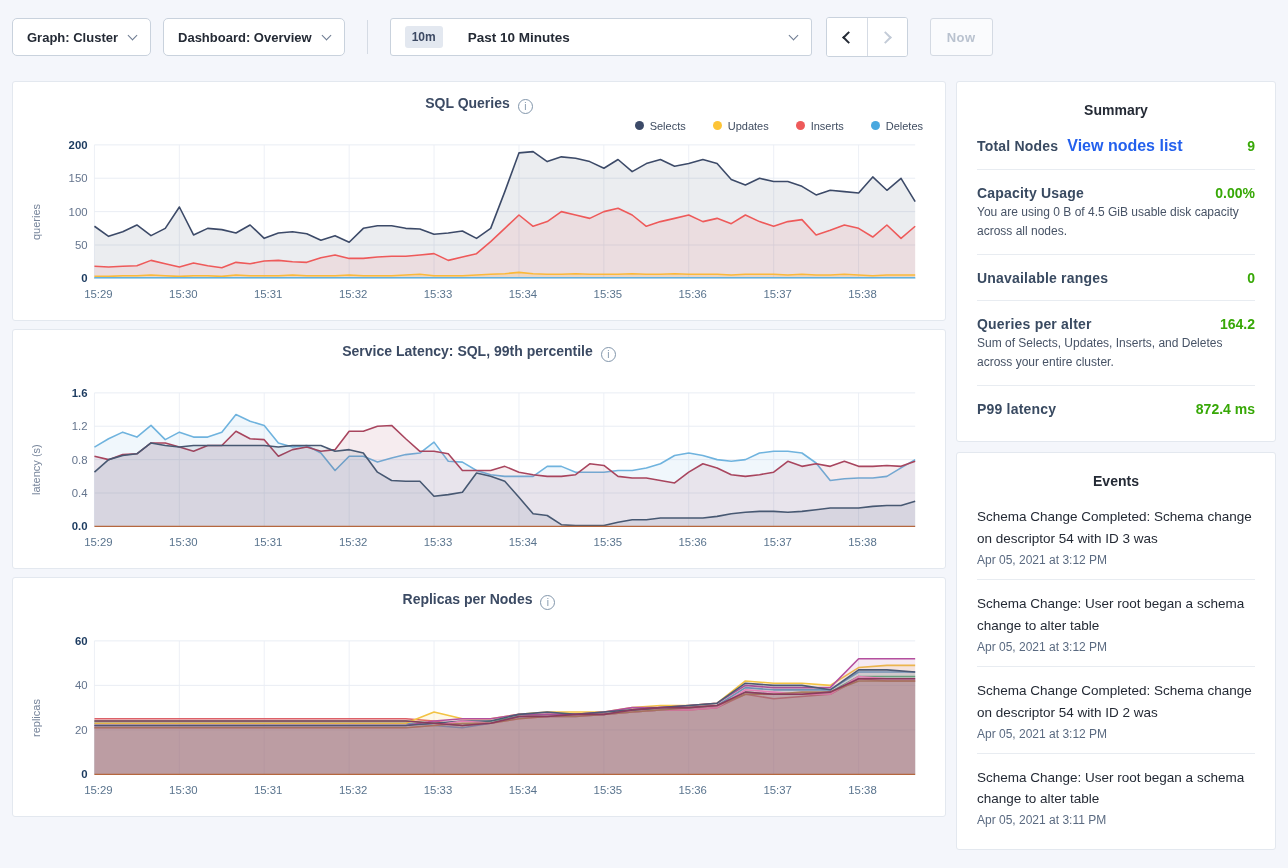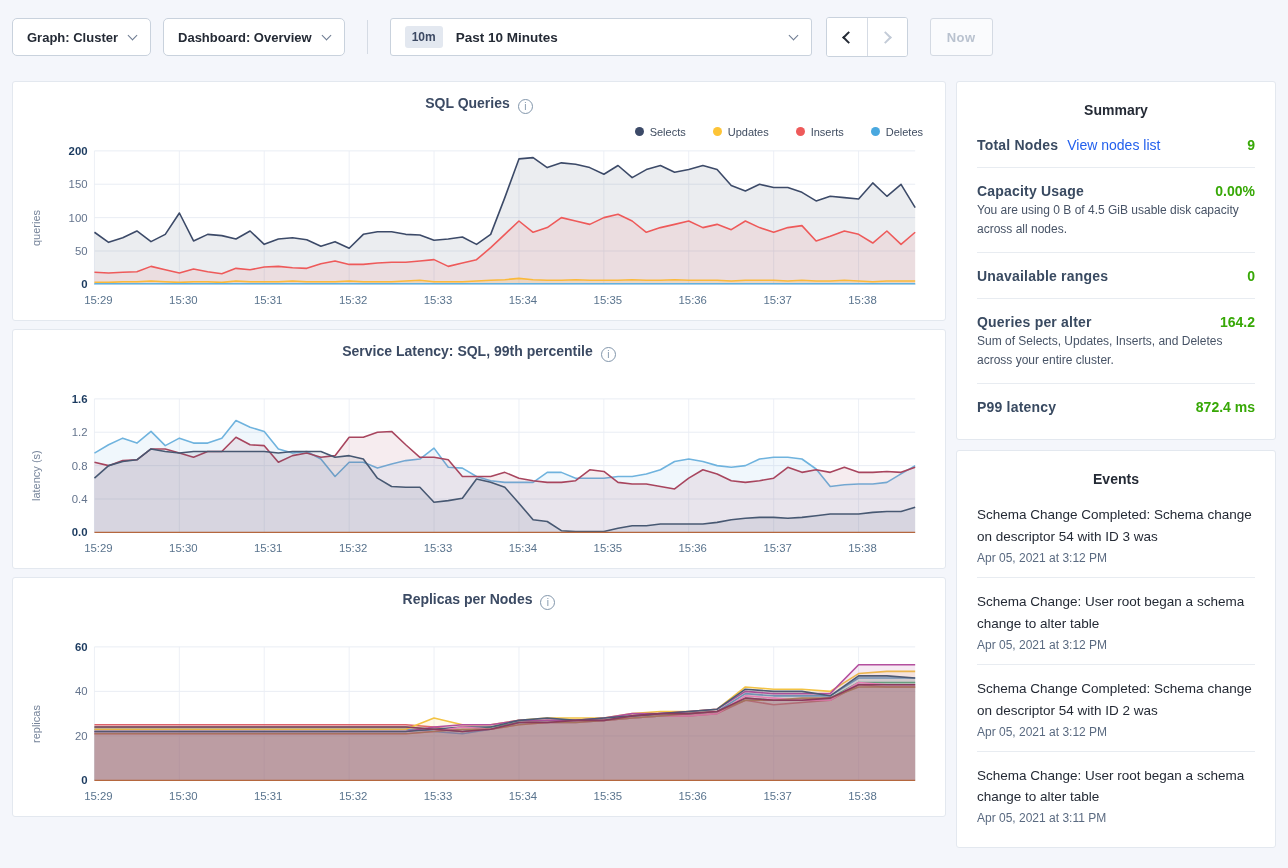--- a/index.html
+++ b/index.html
@@ -16,55 +16,55 @@
 
   
   .toolbar { display:flex; align-items:center; margin-top:17px; gap:12px; }
   .btn {
     background:#fff; border:1px solid #c9d2dd; border-radius:5px; height:38px;
     display:flex; align-items:center; gap:11px; padding:0 14px;
     font-size:13px; font-weight:700; color:#242a35; cursor:pointer; white-space:nowrap;
   }
   .chev { width:7px; height:7px; border-right:1.6px solid #6c7a90; border-bottom:1.6px solid #6c7a90; transform:rotate(45deg); margin-top:-4px; }
   .tb-divider { width:1px; height:34px; background:#d5dbe4; margin:0 10px; }
-  .time-select { width:422px; height:38px; background:#fff; border:1px solid #c9d2dd; border-radius:3px; display:flex; align-items:center; gap:13px; padding:0 14px; cursor:pointer; }
+  .time-select { width:422px; height:38px; background:#fff; border:1px solid #c9d2dd; border-radius:3px; display:flex; align-items:center; gap:25px; padding:0 14px; cursor:pointer; }
   .time-badge { background:var(--badge-bg,#e3e8f0); color:#3c4963; font-size:12px; font-weight:700; padding:4px 7px; border-radius:3px; }
   .time-label { font-size:13.5px; font-weight:700; color:#242a35; }
   .time-select .chev { margin-left:auto; }
   .arrow-group { display:flex; border:1px solid #c9d2dd; border-radius:3px; background:#fff; overflow:hidden; margin-left:2px; }
   .arrow-btn { width:40px; height:38px; display:flex; align-items:center; justify-content:center; cursor:pointer; background:#fff; }
   .arrow-btn + .arrow-btn { border-left:1px solid #d5dbe4; }
   .chev-l { width:9px; height:9px; border-left:2.6px solid #242a35; border-bottom:2.6px solid #242a35; transform:rotate(45deg); margin-left:3px; }
   .chev-r { width:9px; height:9px; border-left:2.6px solid #c3cbd7; border-bottom:2.6px solid #c3cbd7; transform:rotate(225deg); margin-right:3px; }
   .now-btn { margin-left:10px; height:38px; padding:0 16px; border:1px solid #d4dae3; border-radius:3px; background:#fafbfd; color:#b9c2cf; font-size:13px; font-weight:700; display:flex; align-items:center; cursor:default; letter-spacing:.5px; }
 
   
   .content { display:flex; gap:10px; margin-top:24px; align-items:flex-start; }
   .charts-col { flex:1; min-width:0; display:flex; flex-direction:column; gap:8px; }
   .sidebar { width:320px; display:flex; flex-direction:column; gap:10px; }
 
   
   .chart-card { background:#fff; border:1px solid #e3e8ef; border-radius:3px; height:240px; padding:13px 14px 8px; }
   .chart-head { text-align:center; font-size:14px; font-weight:700; color:#3b4a63; }
   .info-icon { display:inline-block; width:15px; height:15px; border:1px solid #8296ab; border-radius:50%; color:#8296ab; font-size:10px; line-height:14px; text-align:center; margin-left:8px; vertical-align:-2px; font-weight:400; }
-  .legend { height:19px; display:flex; justify-content:flex-end; align-items:center; gap:27px; padding-right:8px; margin-top:8px; }
+  .legend { height:19px; display:flex; justify-content:flex-end; align-items:center; gap:27px; padding-right:8px; margin-top:2px; }
   .legend-item { display:flex; align-items:center; gap:6px; font-size:11px; color:#3f4c60; cursor:pointer; }
   .legend-dot { width:9px; height:9px; border-radius:50%; }
   .chart-body { display:flex; align-items:center; }
   .ylab { writing-mode:vertical-rl; transform:rotate(180deg); font-size:11px; color:#76849a; width:18px; text-align:center; height:150px; line-height:18px; }
   .plot-svg { display:block; width:100%; }
 
   
   .side-card { background:#fff; border:1px solid #e3e8ef; border-radius:3px; padding:18px 20px 10px; }
   .side-title { text-align:center; font-size:14px; font-weight:700; color:#242a35; margin:2px 0 4px; }
   .sum-row { padding:15px 0 14px; border-bottom:1px solid #e8ecf1; }
   .sum-row:last-child { border-bottom:none; }
   .sum-head { display:flex; align-items:baseline; }
   .sum-label { font-size:14px; font-weight:700; color:#394a61; letter-spacing:.2px; }
-  .sum-link { font-size:14px; font-weight:400; color:var(--link,#2360ed); margin-left:9px; cursor:pointer; }
+  .sum-link { font-size:16px; font-weight:700; color:var(--link,#2360ed); margin-left:9px; cursor:pointer; }
   .sum-value { margin-left:auto; font-size:14px; font-weight:700; color:var(--green,#37a806); }
   .sum-desc { font-size:12px; color:#475366; line-height:1.55; margin-top:2px; }
 
   .event-item { padding:13px 0 12px; border-bottom:1px solid #e8ecf1; }
   .event-item:last-child { border-bottom:none; }
   .event-text { font-size:13.5px; color:#242a35; line-height:1.62; display:-webkit-box; -webkit-line-clamp:2; -webkit-box-orient:vertical; overflow:hidden; }
   .event-time { font-size:12px; color:#5a6a81; margin-top:3px; }
 </style>
 </head>
 <body>

